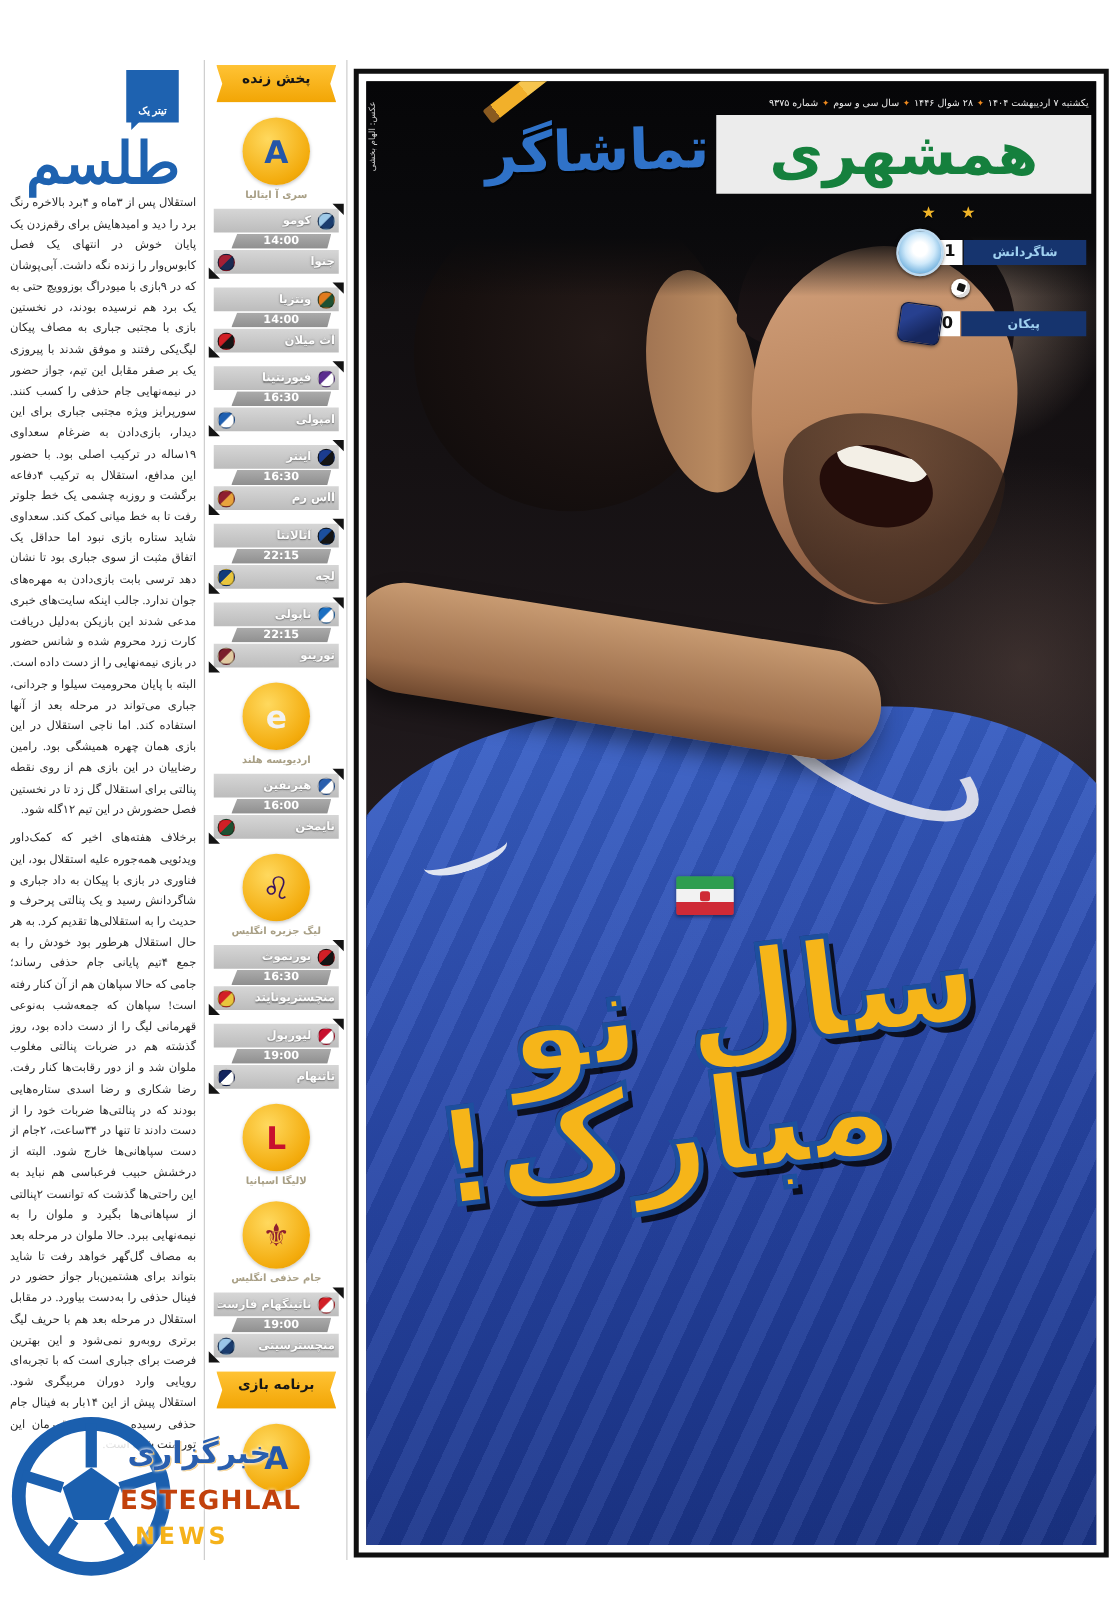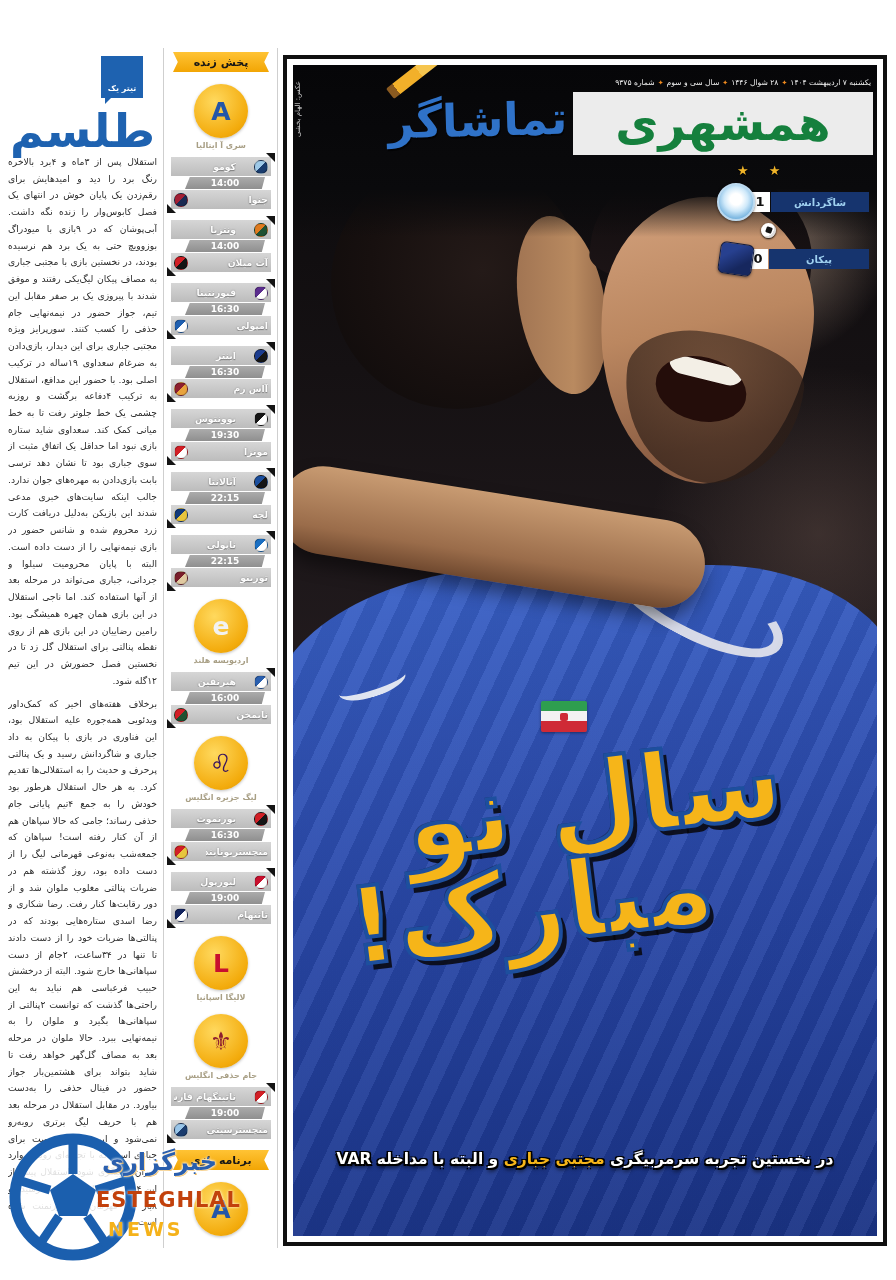--- a/index.html
+++ b/index.html
@@ -5,21 +5,21 @@
   * { margin:0; padding:0; box-sizing:border-box; }
   html,body { background:#fff; }
   body { font-family:"DejaVu Sans", sans-serif; }
   .page { position:relative; width:896px; height:1280px; background:#fff; overflow:hidden; }
 
   
   .vline { position:absolute; top:48px; bottom:32px; width:1px; background:#cfcfcf; }
   .vline.l { left:163px; } .vline.r { left:277px; }
 
   
-  .left-col { position:absolute; left:8px; top:56px; width:149px; height:1216px; overflow:hidden; direction:rtl; }
+  .left-col { position:absolute; left:8px; top:56px; width:149px; height:1216px; overflow:hidden; direction:rtl;font-family:Liberation Serif, serif; }
   .tag-box { width:42px; height:42px; background:#1e62b0; color:#fff; font-size:8px; font-weight:bold;
              display:flex; align-items:flex-end; justify-content:center; padding-bottom:5px;
              margin:0 14px 10px auto; position:relative; }
   .tag-box::after { content:""; position:absolute; bottom:-6px; left:4px; border-style:solid;
              border-width:7px 7px 0 0; border-color:#1e62b0 transparent transparent transparent; }
   .hl-blue  { color:#1e62b0; font-size:46px; font-weight:bold; text-align:center; line-height:1.0; }
   .hl-black { color:#161616; font-size:33px; font-weight:bold; text-align:center; line-height:1.1; margin-bottom:10px; }
   .body-txt p { font-size:9.2px; line-height:1.82; color:#2b2b2b; text-align:justify; margin-bottom:6px; }
 
   
@@ -28,35 +28,35 @@
   .wm-fa { position:absolute; left:102px; top:22px; font-size:24px; font-weight:bold; color:#2a5fae;
            text-shadow:0 0 3px #fff,0 0 3px #fff,1px 1px 0 #f0a41e; direction:rtl; }
   .wm-en { position:absolute; left:96px; top:62px; font-size:21px; font-weight:bold; color:#c2410c; letter-spacing:1px;
            text-shadow:0 0 3px #fff; }
   .wm-news { position:absolute; left:108px; top:92px; font-size:19px; font-weight:bold; color:#f5b21a; letter-spacing:3px;
            text-shadow:0 0 3px #fff; }
 
   
   .mid-col { position:absolute; left:166px; top:48px; width:110px; height:1210px; padding:0 5px; direction:rtl; }
   .banner { position:relative; background:linear-gradient(#ffc335,#f2a504); color:#161616; font-weight:bold; font-size:11px;
-            text-align:center; padding:4px 0 3px; margin:4px 2px 12px;
+            text-align:center; padding:4px 0 13px; margin:4px 2px 12px;
             clip-path:polygon(0 0,100% 0,95% 50%,100% 100%,0 100%,5% 50%); }
   .league { text-align:center; margin:12px 0 4px; }
   .league-circle { width:54px; height:54px; border-radius:50%; margin:0 auto 3px;
             background:radial-gradient(circle at 38% 32%, #ffd95e, #f3ab0c 70%, #d89205);
             display:flex; align-items:center; justify-content:center; font-size:25px; font-weight:bold;
             box-shadow:0 1px 3px rgba(0,0,0,.25); }
   .league-label { font-size:8px; font-weight:bold; color:#a89f85; }
   .pair { position:relative; margin:7px 0 11px; }
   .pair::before { content:""; position:absolute; top:-4px; right:-4px; border-style:solid;
             border-width:0 9px 9px 0; border-color:transparent #141414 transparent transparent; }
   .pair::after  { content:""; position:absolute; bottom:-4px; left:-4px; border-style:solid;
             border-width:9px 0 0 9px; border-color:transparent transparent transparent #141414; }
   .frow { height:19px; background:linear-gradient(#d6d6d6,#bcbcbc); display:flex; align-items:center;
-          gap:18px; padding:0 3px; }
+          gap:5px; padding:0 3px; }
   .frow.away { flex-direction:row-reverse; }
   .fname { flex:1; font-size:9.3px; font-weight:bold; color:#fdfdfd; text-shadow:0 1px 1px #7e7e7e, 0 0 2px #8a8a8a; white-space:nowrap; overflow:hidden; }
   .frow.home .fname { text-align:right; } .frow.away .fname { text-align:right; }
   .fbadge { width:14px; height:14px; border-radius:50%; border:1px solid rgba(0,0,0,.3); flex:0 0 auto; }
   .ftime { height:12px; width:80%; margin:1px 6% 1px auto; background:linear-gradient(#ababab,#8f8f8f);
            color:#fff; font-weight:bold; font-size:9px; line-height:12px; text-align:center;
            clip-path:polygon(6% 0,100% 0,96% 100%,0 100%); direction:ltr; }
 
   
   .photo-frame { position:absolute; left:283px; top:55px; width:604px; height:1191px;
@@ -223,31 +223,20 @@
             <span class="fname">اینتر</span>
           </div>
           <div class="ftime">16:30</div>
           <div class="frow away">
             <span class="fbadge" style="background: linear-gradient(135deg, rgb(142, 31, 47) 50%, rgb(232, 163, 61) 50%);"></span>
             <span class="fname">آاس رم</span>
           </div>
         </div>
         <div class="pair">
           <div class="frow home">
-            <span class="fbadge" style="background: linear-gradient(135deg, rgb(21, 21, 21) 50%, rgb(255, 255, 255) 50%);"></span>
-            <span class="fname">یوونتوس</span>
-          </div>
-          <div class="ftime">19:30</div>
-          <div class="frow away">
-            <span class="fbadge" style="background: linear-gradient(135deg, rgb(210, 31, 38) 50%, rgb(255, 255, 255) 50%);"></span>
-            <span class="fname">مونزا</span>
-          </div>
-        </div>
-        <div class="pair">
-          <div class="frow home">
             <span class="fbadge" style="background: linear-gradient(135deg, rgb(27, 79, 158) 50%, rgb(21, 21, 21) 50%);"></span>
             <span class="fname">آتالانتا</span>
           </div>
           <div class="ftime">22:15</div>
           <div class="frow away">
             <span class="fbadge" style="background: linear-gradient(135deg, rgb(18, 58, 122) 50%, rgb(232, 197, 61) 50%);"></span>
             <span class="fname">لچه</span>
           </div>
         </div>
         <div class="pair">
@@ -380,25 +369,20 @@
       </div>
 
       <div class="credit">عکس: الهام بخشی</div>
 
       <div class="hero">
         <div class="hero-l1">سال نو</div>
         <div class="hero-l2">مبارک!</div>
       </div>
 
       <div class="caption">
-        <div>
-          <span>در نخستین تجربه سرمربیگری</span>
-          <span class="hl">مجتبی جباری</span>
-          <span>و البته با مداخله VAR</span>
-        </div>
       </div>
     </div>
   </div>
 
   <div class="watermark">
     <svg class="wm-ball" width="130" height="130" viewBox="0 0 130 130">
       <circle cx="65" cy="65" r="58" fill="#ffffff" opacity="0.85"></circle>
       <circle cx="65" cy="65" r="58" fill="none" stroke="#1b5fae" stroke-width="11"></circle>
       <polygon points="65,42 88,58 79,84 51,84 42,58" fill="#1b5fae"></polygon>
       <path d="M65 7 L65 42 M88 58 L120 48 M79 84 L98 112 M51 84 L32 112 M42 58 L10 48" stroke="#1b5fae" stroke-width="9" fill="none"></path>

